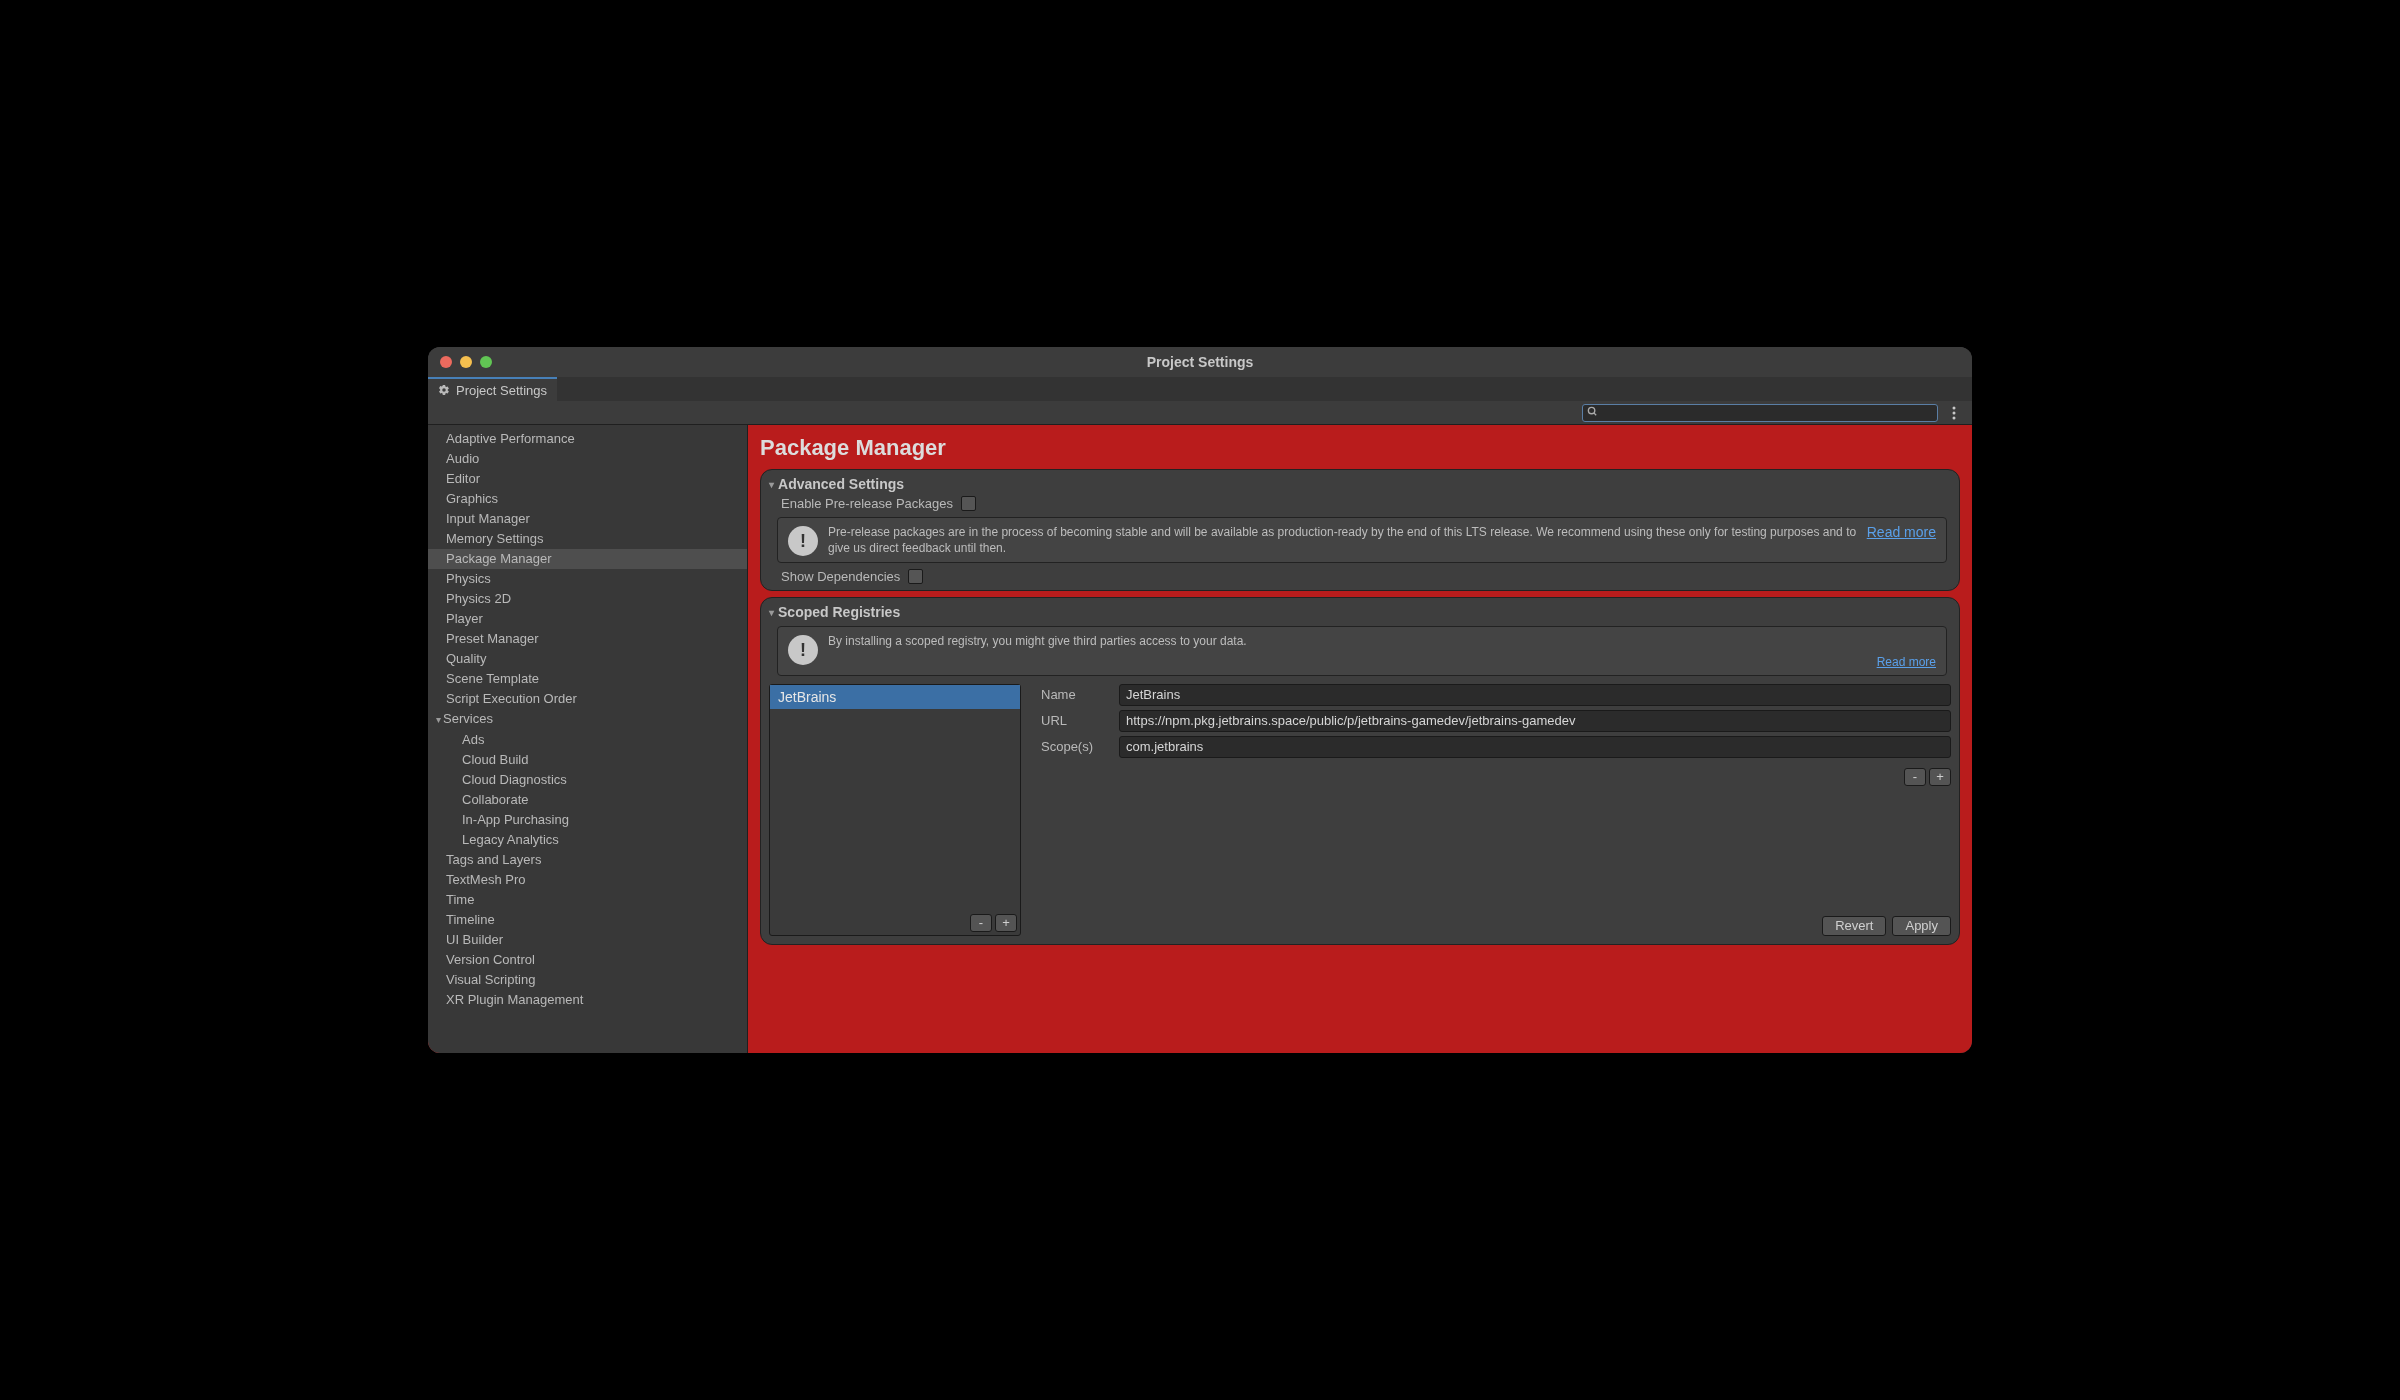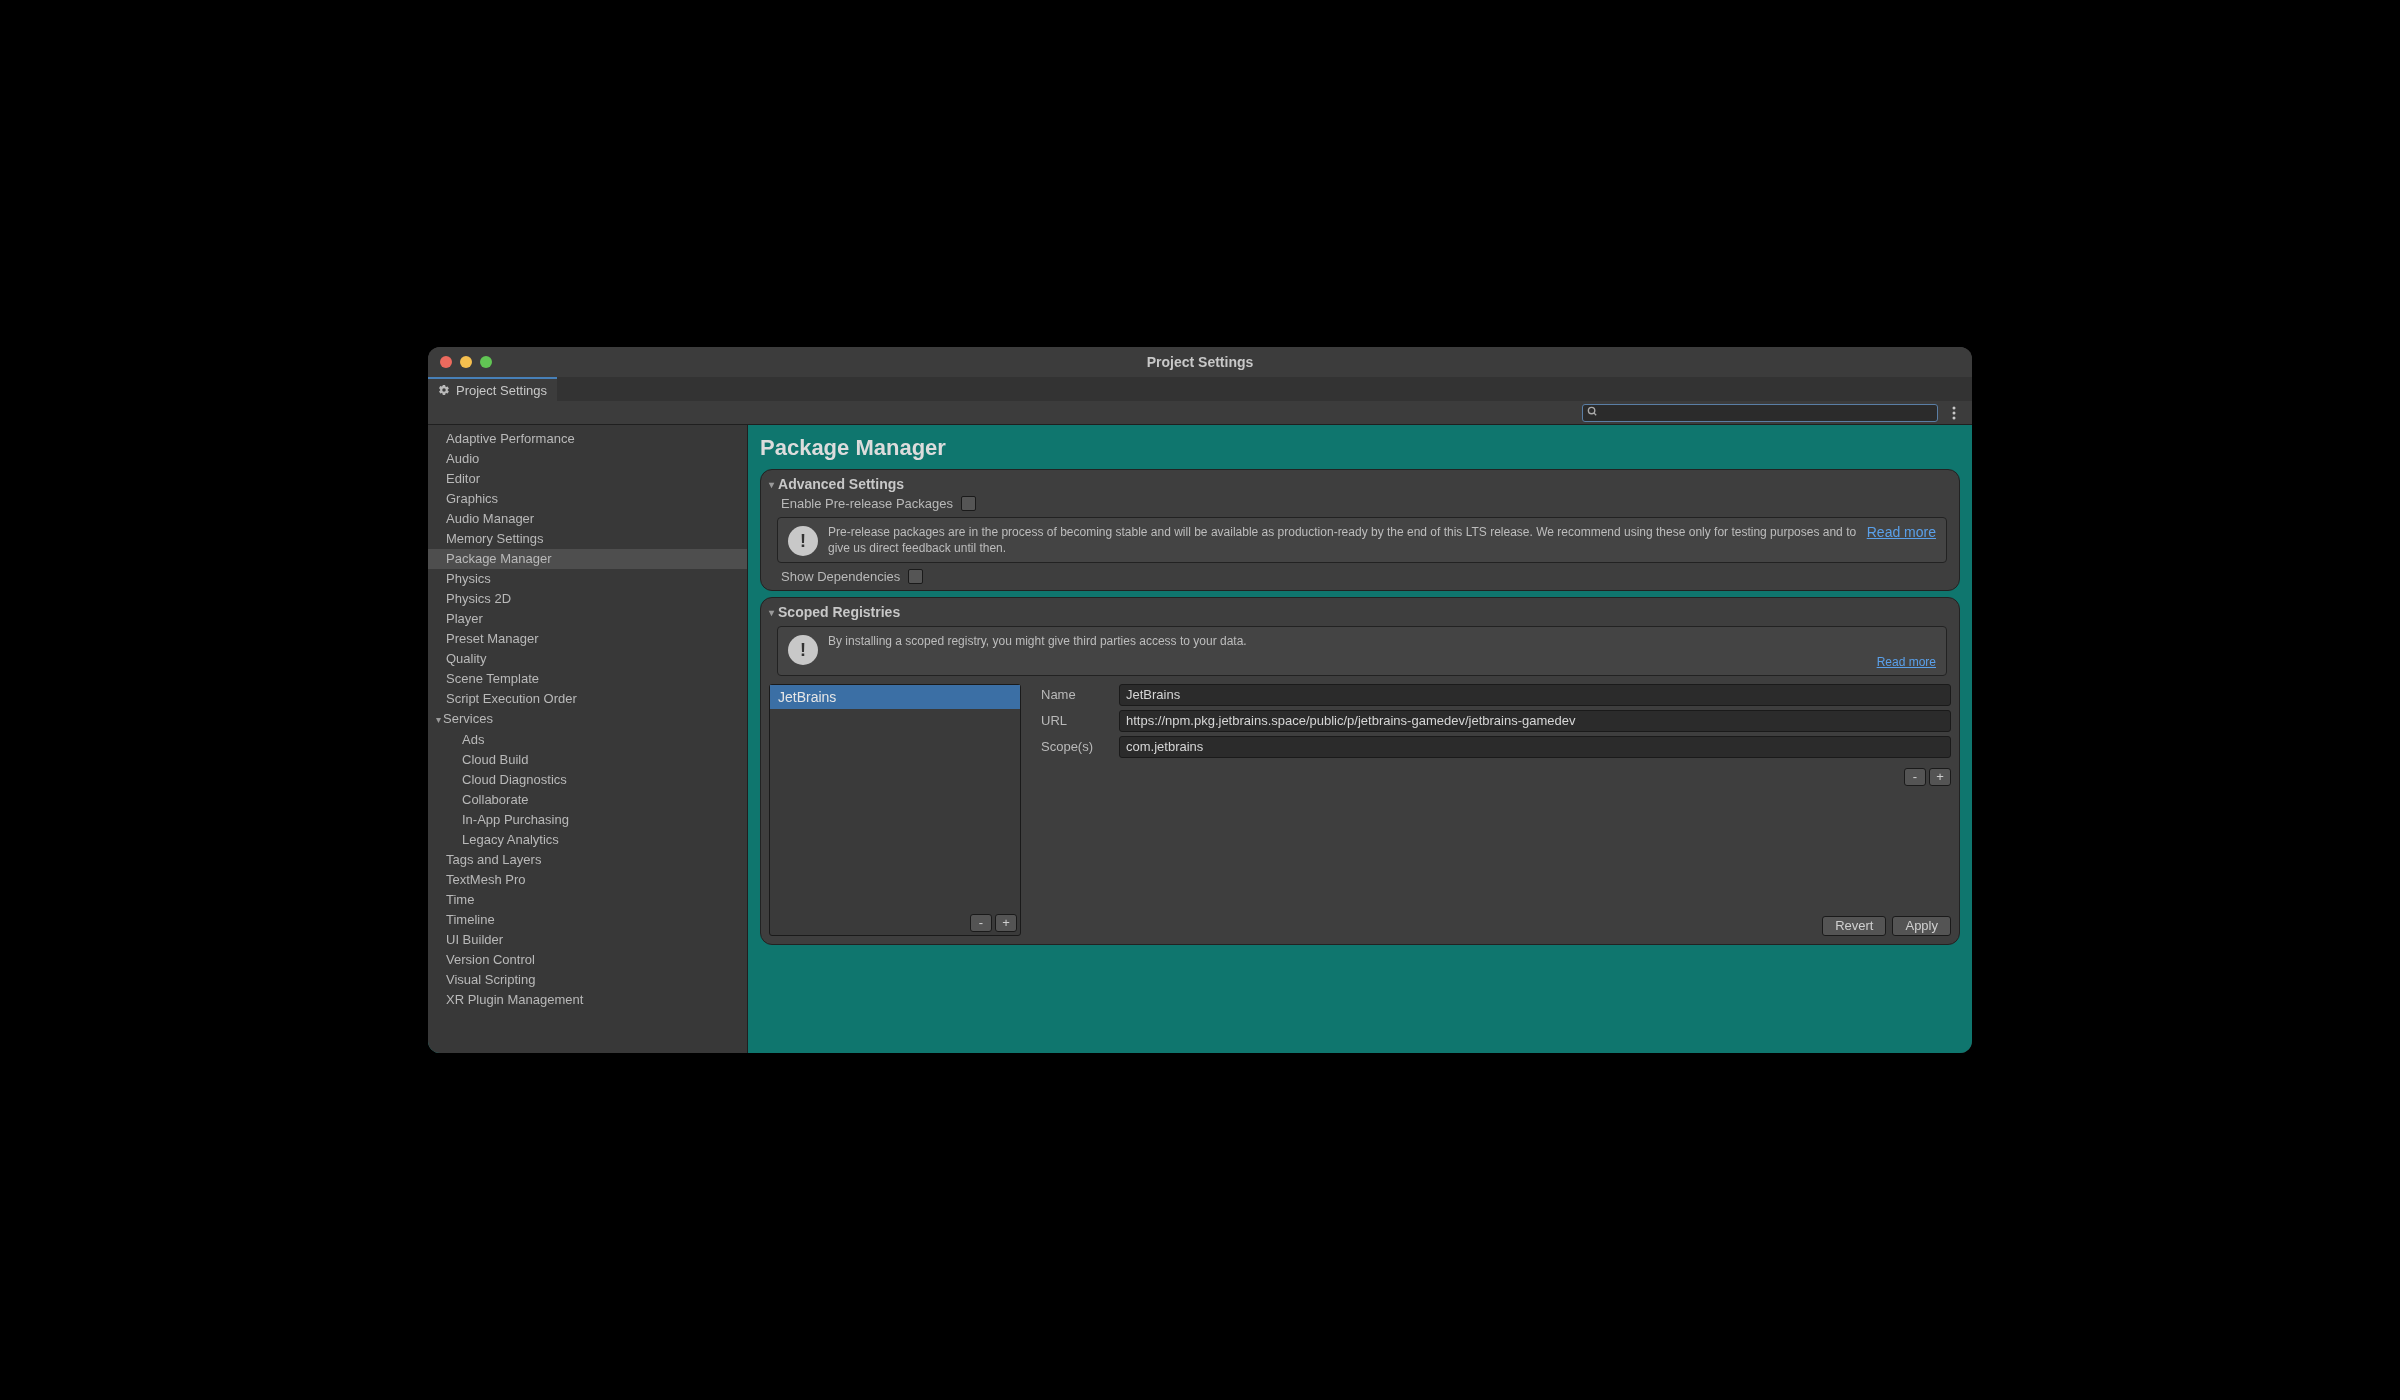--- a/index.html
+++ b/index.html
@@ -79,21 +79,21 @@
 }
 .search .mag { color:#aaa; font-size:11px; margin-right:4px; }
 .search input {
   flex:1; background:transparent; border:none; outline:none;
   color:#c8c8c8; font-size:12px;
 }
 .more-btn {
   width:20px; height:18px; display:flex;align-items:center;justify-content:center;
   margin-left:6px; color:#c8c8c8; cursor:pointer;
 }
-.body { flex:1; display:flex; background:#0f766e; overflow:hidden; }
+.body { flex:1; display:flex; background:#b91c1c; overflow:hidden; }
 .sidebar {
   width: 320px;
   background: #383838;
   border-right: 1px solid #1f1f1f;
   overflow-y: auto;
   padding: 4px 0;
 }
 .sb-item {
   padding: 1px 18px;
   color: #b9b9b9;
@@ -243,21 +243,21 @@
         </svg>
     </div>
   </div>
 
   <div class="body">
     <div class="sidebar" id="sidebar">
         <div class="sb-item">Adaptive Performance</div>
         <div class="sb-item">Audio</div>
         <div class="sb-item">Editor</div>
         <div class="sb-item">Graphics</div>
-        <div class="sb-item">Audio Manager</div>
+        <div class="sb-item">Input Manager</div>
         <div class="sb-item">Memory Settings</div>
         <div class="sb-item selected">Package Manager</div>
         <div class="sb-item">Physics</div>
         <div class="sb-item">Physics 2D</div>
         <div class="sb-item">Player</div>
         <div class="sb-item">Preset Manager</div>
         <div class="sb-item">Quality</div>
         <div class="sb-item">Scene Template</div>
         <div class="sb-item">Script Execution Order</div>
         <div class="sb-item parent">Services</div>

